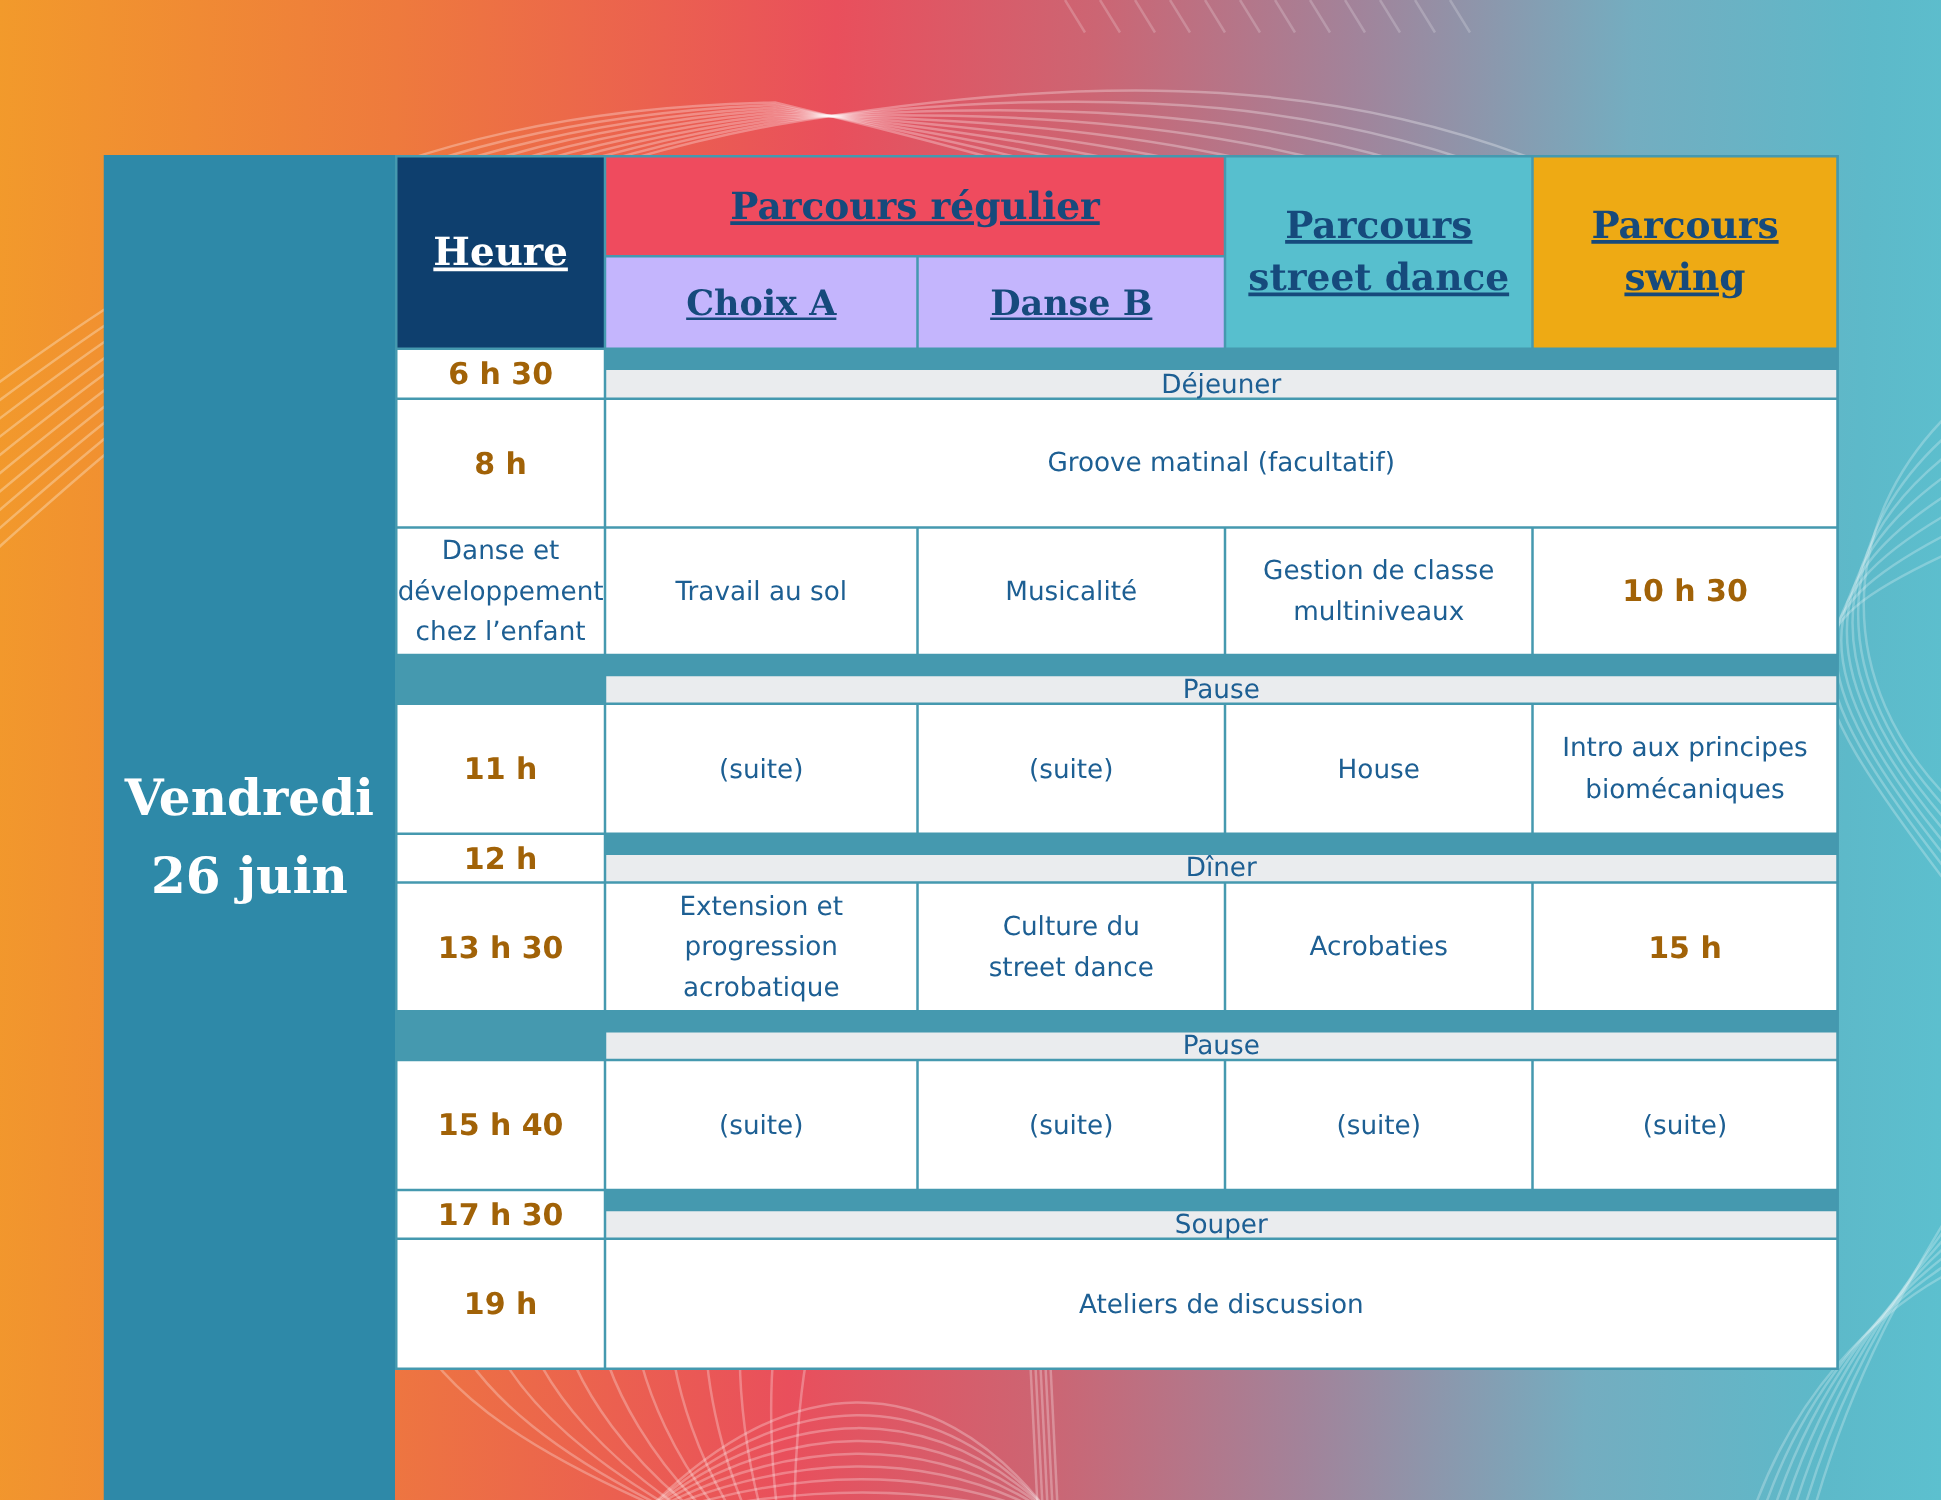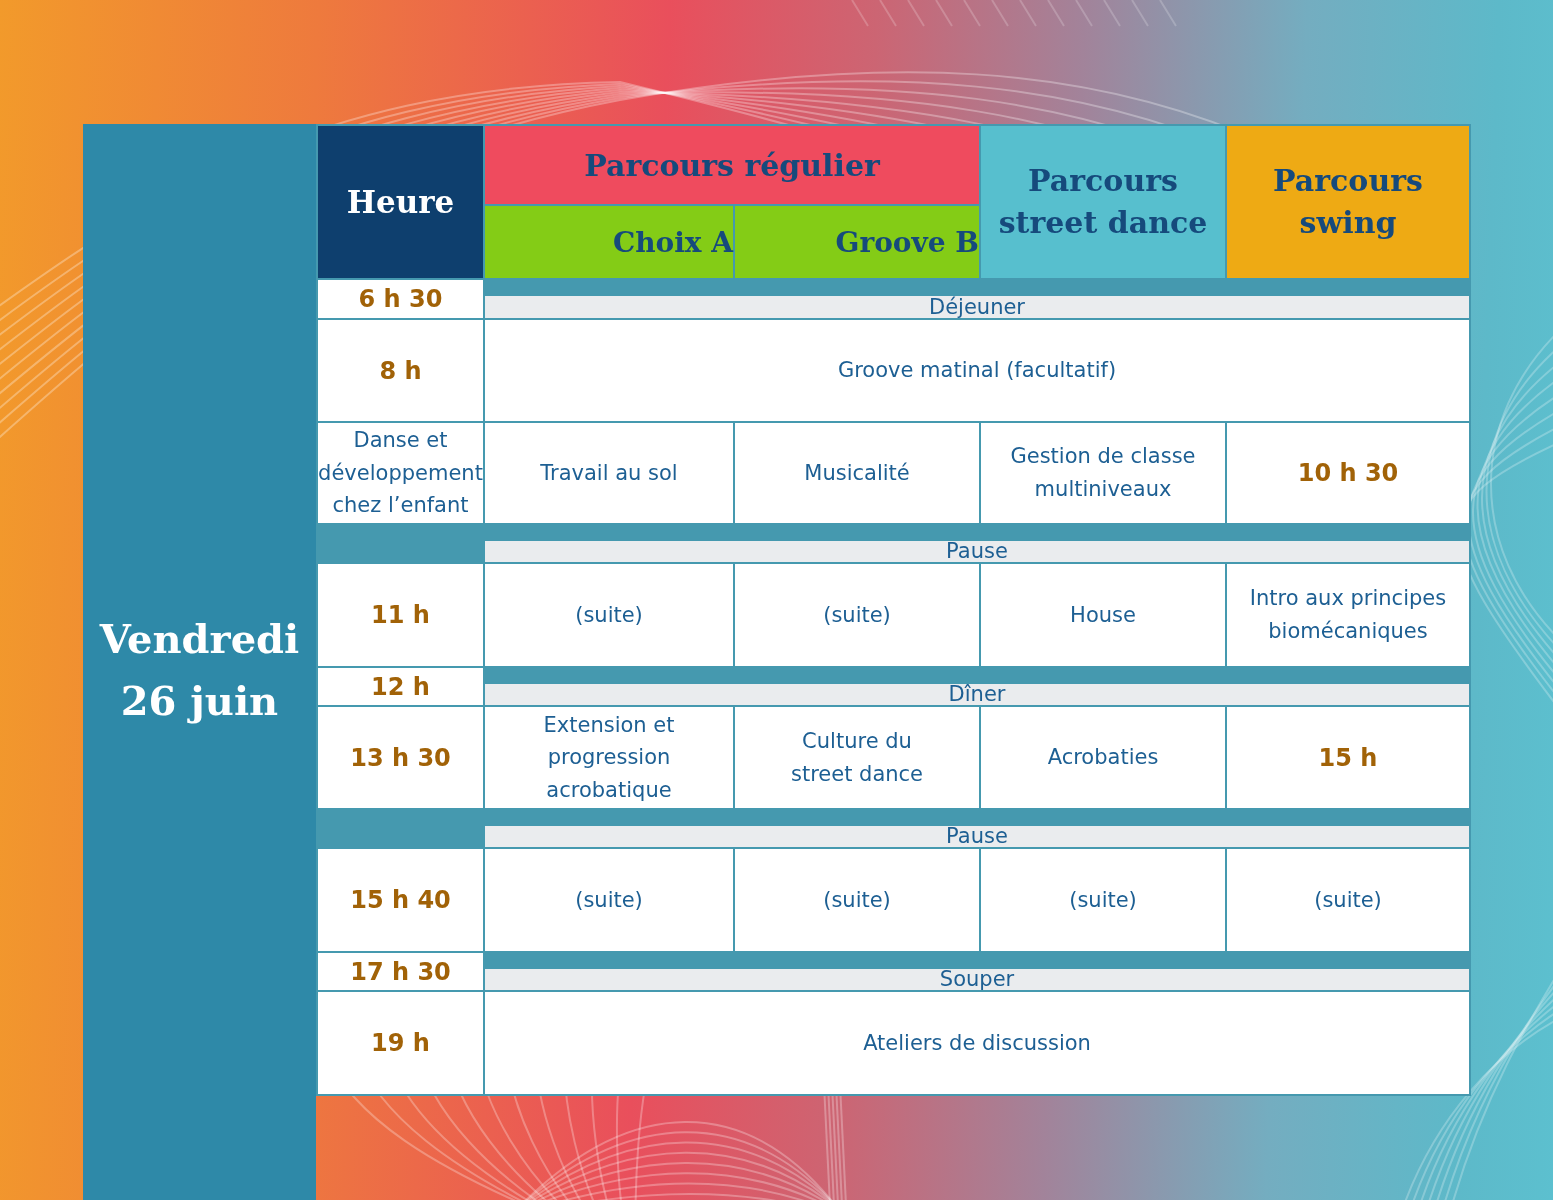--- a/index.html
+++ b/index.html
@@ -30,29 +30,29 @@
     gap:2px;
   }
   .cell {
     background:#ffffff; display:flex; align-items:center; justify-content:center;
     text-align:center; box-sizing:border-box; padding:0 10px;
   }
   .txt { display:inline-block; }
   .w170 .txt { max-width:170px; }
   .w150 .txt { max-width:150px; }
 
-  .th { font-family:"DejaVu Serif","Liberation Serif",serif; font-weight:700; color:#164a7c; }
+  .th { font-family:"DejaVu Serif","Liberation Serif",serif; font-weight:700; color:#164a7c;text-decoration:underline; }
   .th-heure { background:#0e3f6e; color:#ffffff; font-size:31px; }
   .group-regular {
     grid-column:2 / span 2; background:#4599af;
     display:grid; grid-template-columns:248px 1fr; grid-template-rows:78px 1fr; gap:2px;
   }
   .group-title { grid-column:1 / span 2; background:#ef4b5e; font-size:30px;
     display:flex; align-items:center; justify-content:center; }
-  .choix { background:#84cc16; font-size:28px; display:flex; align-items:center; justify-content:flex-end; }
+  .choix { background:#c4b5fd; font-size:28px; display:flex; align-items:center; justify-content:center; }
   .th-street { background:#57bfce; font-size:30px; line-height:1.4; }
   .th-street .txt { max-width:210px; }
   .th-swing  { background:#eeaa14; font-size:30px; line-height:1.4; }
   .th-swing .txt { max-width:190px; }
 
   .time { color:#a16207; font-weight:700; font-size:24px; }
   .body-cell { color:#1d5f93; font-size:21px; line-height:1.55; }
   .span4 { grid-column:2 / 6; }
   .shaded { background:#eaecee;margin-top:16px; }
 </style>
@@ -138,21 +138,21 @@
       <span class="txt">Heure</span>
     </div>
     <div class="group-regular">
       <div class="group-title th">
         <span class="txt">Parcours régulier</span>
       </div>
       <div class="choix th">
         <span class="txt">Choix A</span>
       </div>
       <div class="choix th">
-        <span class="txt">Groove B</span>
+        <span class="txt">Danse B</span>
       </div>
     </div>
     <div class="cell th th-street">
       <span class="txt">Parcours street dance</span>
     </div>
     <div class="cell th th-swing">
       <span class="txt">Parcours swing</span>
     </div>
 
     <div class="cell time">6 h 30</div>

